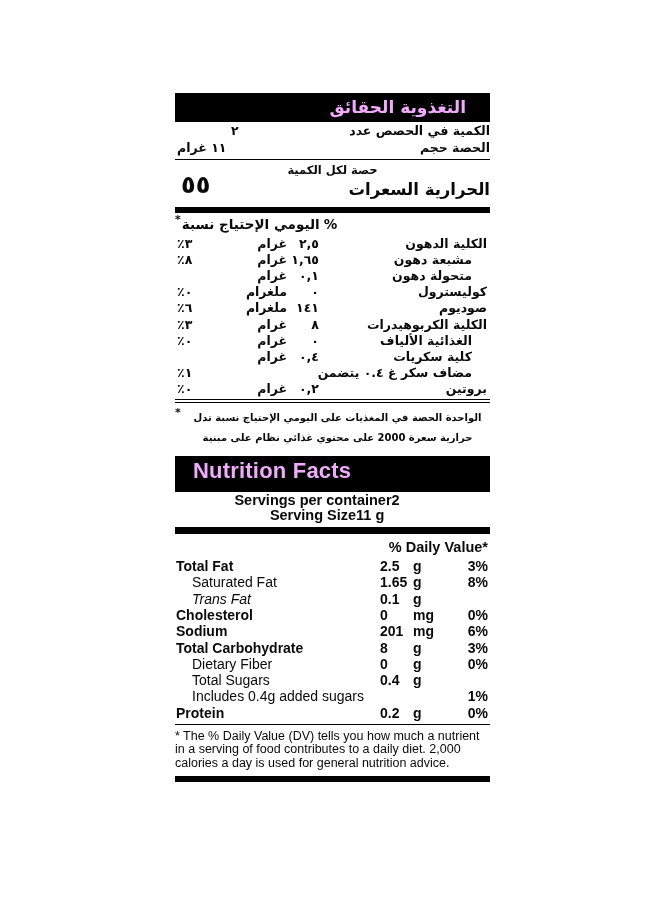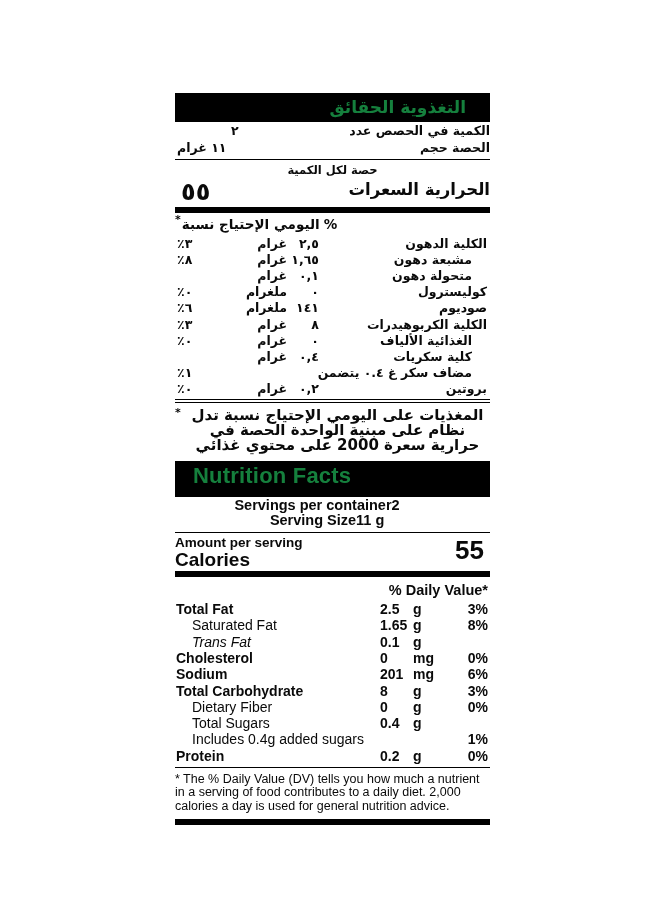--- a/index.html
+++ b/index.html
@@ -2,55 +2,55 @@
 <html><head>
 <meta charset="utf-8">
 <style>
   html,body{margin:0;padding:0;}
   body{width:660px;height:900px;background:#ffffff;overflow:hidden;
        font-family:"Liberation Sans",sans-serif;color:#0a0a0a;}
   .page{position:relative;width:660px;height:900px;background:#fff;}
   .label{position:absolute;left:175px;top:93px;width:315px;}
 
   
-  .bar{background:#000;color:#15803d;}
+  .bar{background:#000;color:#f0abfc;}
   .rule-thin{border-top:1.6px solid #000;height:0;}
   .rule-thick{height:6px;background:#000;}
   .rule-double{height:2px;border-top:1.4px solid #000;border-bottom:1.4px solid #000;margin-top:2px;}
   .ltr{direction:ltr;unicode-bidi:isolate;}
   .ovr{direction:ltr;unicode-bidi:bidi-override;}
   .arw{unicode-bidi:isolate;direction:rtl;}
 
   
   .ar{font-family:"DejaVu Sans",sans-serif;font-weight:bold;}
   .ar-header{height:29px;line-height:29px;text-align:right;padding-right:24px;
              font-size:17px;box-sizing:border-box;direction:ltr;}
   .ar-srv{display:flex;justify-content:space-between;align-items:center;height:17px;font-size:12.5px;direction:ltr;}
   .ar-srv:first-of-type{margin-top:4px;}
   .ar-srv .lab{text-align:right;direction:ltr;}
   .v-srv1{padding-left:56px;}
   .v-srv2{padding-left:2px;}
   .ar-cal{position:relative;height:44px;margin-top:3px;direction:ltr;}
   .ar-cal .small{font-size:11.5px;text-align:center;line-height:15px;}
   .ar-cal .big{font-size:16.5px;text-align:right;line-height:23px;}
-  .ar-cal .num55{position:absolute;left:6px;top:15px;font-size:24px;letter-spacing:10px;}
+  .ar-cal .num55{position:absolute;left:6px;top:8px;font-size:24px;letter-spacing:10px;}
   .ar-dvh{display:flex;align-items:flex-start;margin:3px 0 2px 0;height:17px;font-size:13.5px;direction:ltr;}
   .ar-dvh .ast{font-size:11px;position:relative;top:-3px;margin-right:1px;}
   .ar-dvh .pctsign{margin-left:4px;}
   .ar-rows{direction:ltr;}
   .ar-row{display:grid;grid-template-columns:58px 54px 36px 1fr;height:16.2px;align-items:center;font-size:12.5px;}
   .c-pct{text-align:left;padding-left:2px;}
   .c-unit{text-align:right;direction:rtl;}
   .c-val{text-align:right;padding-right:4px;}
   .c-lab{text-align:right;padding-right:3px;direction:ltr;}
   .c-lab.ind{padding-right:18px;}
   .c-lab.wide{grid-column:2/5;}
   .ar-foot{display:flex;margin-top:5px;direction:ltr;}
   .ar-foot .ast{font-size:11px;position:relative;top:-2px;flex:0 0 10px;}
-  .ar-foot .txt{flex:1;font-size:15px;line-height:15px;text-align:center;direction:ltr;}
+  .ar-foot .txt{flex:1;font-size:10px;line-height:20px;text-align:center;direction:ltr;}
 
   
   .en-header{height:36px;line-height:30px;font-size:22px;font-weight:bold;
              padding-left:18px;box-sizing:border-box;margin-top:8px;letter-spacing:0.2px;}
   .en-srv{display:flex;justify-content:center;align-items:center;height:15.5px;
           font-size:14.5px;font-weight:bold;}
   .en-srv:nth-of-type(1){margin-top:6px;}
   .en-srv .val{width:39px;text-align:left;}
   .en-rule1{margin-top:4px;}
   .en-cal{position:relative;height:36px;padding-top:2px;}
@@ -179,25 +179,20 @@
         <span>Servings per container</span>
         <span class="val">2</span>
       </div>
       <div class="en-srv">
         <span>Serving Size</span>
         <span class="val">11 g</span>
       </div>
 
       <div class="rule-thin en-rule1"></div>
 
-      <div class="en-cal">
-        <div class="small">Amount per serving</div>
-        <div class="big">Calories</div>
-        <div class="num55">55</div>
-      </div>
 
       <div class="rule-thick"></div>
 
       <div class="en-dvh">% Daily Value*</div>
 
       <div id="en-rows">
           <div class="en-row b">
             <div class="e-lab">Total Fat</div>
             <div class="e-val">2.5</div>
             <div class="e-unit">g</div>

